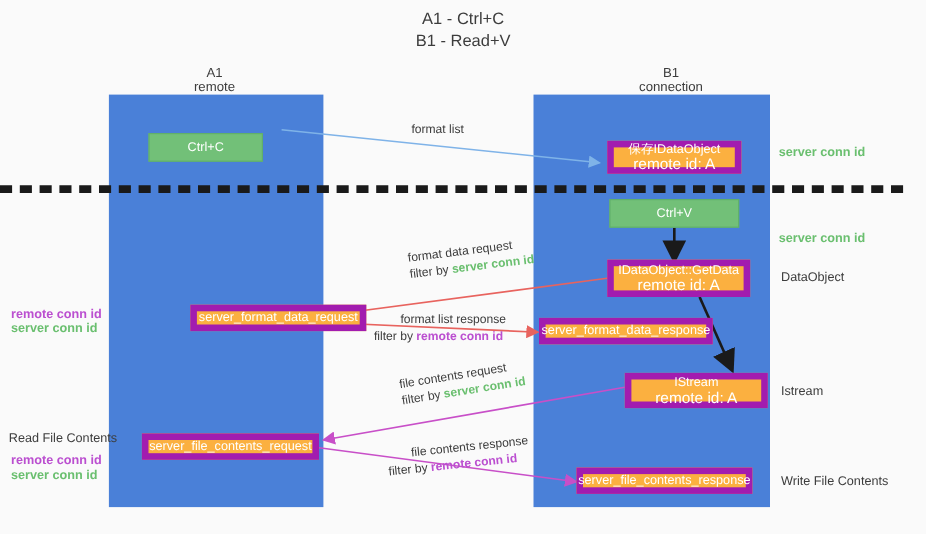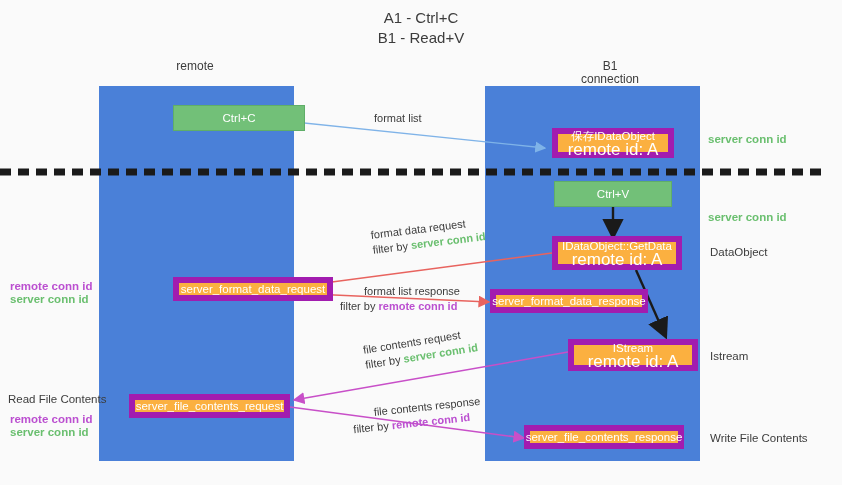--- a/index.html
+++ b/index.html
@@ -14,21 +14,21 @@
   svg#wires{position:absolute;left:0;top:0;width:842px;height:485px;pointer-events:none;}
 
   .lane{position:absolute;background:#4a80d8;}
   .lane-head{position:absolute;text-align:center;color:#3c3c3c;font-size:12px;line-height:13px;}
 
   .node{position:absolute;box-sizing:border-box;display:flex;flex-direction:column;
         align-items:center;justify-content:center;color:#ffffff;font-size:11.5px;
         line-height:13px;text-align:center;}
   .node.green{background:#72c078;border:1px solid #5fae68;}
   .node.orange{background:#fbb040;border:6px solid #a21caf;}
-  .node .l2{font-size:17px;}
+  .node .l2{font-size:14px;}
 
   .sidelabel{position:absolute;font-size:11.5px;line-height:14px;color:#3c3c3c;white-space:nowrap;}
   .sidelabel.green{color:#6abf6f;font-weight:bold;}
   .sidelabel.purple{color:#bb4fd0;font-weight:bold;}
   .sidelabel.plain{color:#3c3c3c;}
 
   .edgelabel{position:absolute;font-size:11px;line-height:15px;color:#3c3c3c;white-space:nowrap;}
   .edgelabel .g{color:#6abf6f;font-weight:bold;}
   .edgelabel .p{color:#bb4fd0;font-weight:bold;}
 
@@ -39,20 +39,21 @@
 <body>
 
 <div id="stage">
 
   <div id="title">
     <div>A1 - Ctrl+C</div>
     <div>B1 - Read+V</div>
   </div>
 
   <div class="lane-head" style="left:125px;top:60px;width:140px;">
+    <div>A1</div>
     <div>remote</div>
   </div>
   <div class="lane-head" style="left:540px;top:60px;width:140px;">
     <div>B1</div>
     <div>connection</div>
   </div>
 
   <div class="lane" style="left:99px;top:86px;width:195px;height:375px;"></div>
   <div class="lane" style="left:485px;top:86px;width:215px;height:375px;"></div>
 
@@ -82,21 +83,21 @@
 
     <line x1="290" y1="293" x2="489" y2="302" stroke="#e8635e" stroke-width="1.5" marker-end="url(#ah-red)"></line>
 
     <line x1="568" y1="352" x2="294" y2="400" stroke="#c84fc8" stroke-width="1.5" marker-end="url(#ah-mag)"></line>
 
     <line x1="290" y1="407" x2="524" y2="438" stroke="#c84fc8" stroke-width="1.5" marker-end="url(#ah-mag)"></line>
 
     <line x1="0" y1="172" x2="824" y2="172" stroke="#1a1a1a" stroke-width="7" stroke-dasharray="11 7"></line>
   </svg>
 
-  <div class="node green" style="left:135px;top:105px;width:132px;height:26px;margin-left:38px;">
+  <div class="node green" style="left:135px;top:121px;width:104px;height:26px;">
     <div class="l1">Ctrl+C</div>
   </div>
 
   <div class="node orange" style="left:552px;top:128px;width:122px;height:30px;">
     <div class="l1">保存IDataObject</div>
     <div class="l2">remote id: A</div>
   </div>
 
   <div class="node green" style="left:554px;top:181px;width:118px;height:26px;">
     <div class="l1">Ctrl+V</div>

